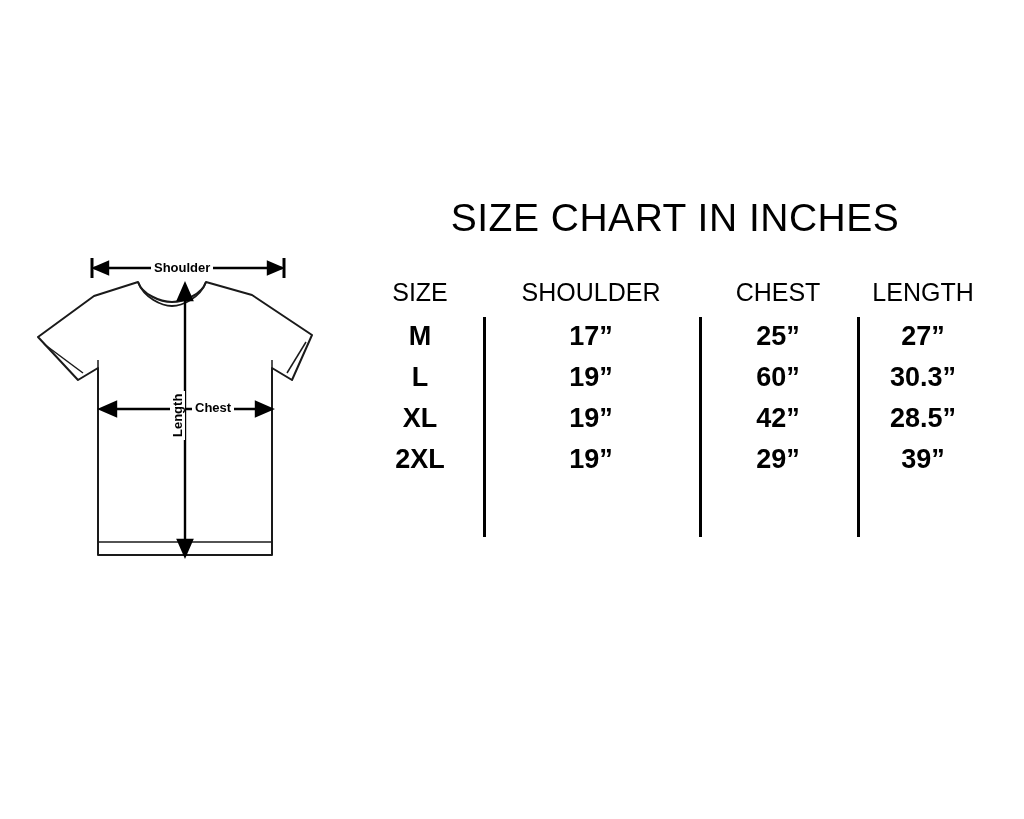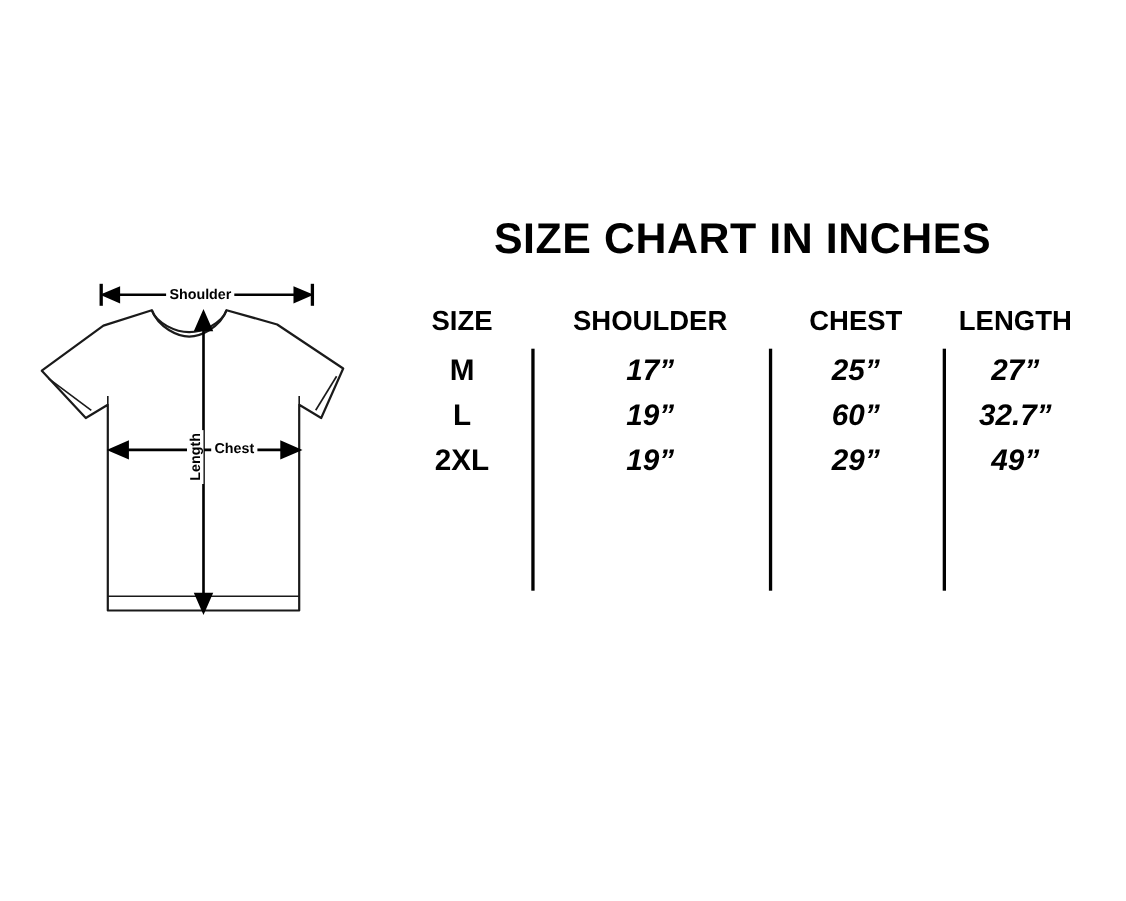--- a/index.html
+++ b/index.html
@@ -24,21 +24,21 @@
   }
 
   
   #chart-title {
     position: absolute;
     left: 360px;
     top: 198px;
     width: 630px;
     text-align: center;
     font-size: 39px;
-    font-weight: bold;
+    font-weight: normal;
     letter-spacing: 0.5px;
     line-height: 1;
     white-space: nowrap;
   }
 
   
   #size-table-wrap {
     position: absolute;
     left: 357px;
     top: 268px;
@@ -70,32 +70,31 @@
   .hline-thin {
     border-top: 2px solid #000;
     height: 0;
     font-size: 0;
     line-height: 0;
   }
 
   thead tr.header-row th {
     font-size: 25px;
     height: 48px;
-    font-weight: bold;
+    font-weight: normal;
   }
   tbody tr.data-row td {
     height: 41px;
     font-size: 27px;
   }
   tbody tr.data-row td.size-cell {
     font-style: normal;
     font-size: 27px;
   }
   tbody tr.data-row td.val-cell {
-    font-style: italic;
     font-size: 27px;
     text-align: center;
   }
 
   
   .vline {
     position: absolute;
     width: 0;
     border-left: 3px solid #000;
   }
@@ -232,33 +231,39 @@
           <td class="val-cell">25”</td>
           <td class="val-cell">27”</td>
         </tr>
         <tr class="rule-row">
           <td class="hline-thin" colspan="4"></td>
         </tr>
         <tr class="data-row">
           <td class="size-cell">L</td>
           <td class="val-cell">19”</td>
           <td class="val-cell">60”</td>
-          <td class="val-cell">32.7”</td>
-        </tr>
-        <tr class="rule-row">
-          <td class="hline-thin" colspan="4"></td>
+          <td class="val-cell">30.3”</td>
+        </tr>
+        <tr class="rule-row">
+          <td class="hline-thin" colspan="4"></td>
+        </tr>
+        <tr class="data-row">
+          <td class="size-cell">XL</td>
+          <td class="val-cell">19”</td>
+          <td class="val-cell">42”</td>
+          <td class="val-cell">28.5”</td>
         </tr>
         <tr class="rule-row">
           <td class="hline-thin" colspan="4"></td>
         </tr>
         <tr class="data-row">
           <td class="size-cell">2XL</td>
           <td class="val-cell">19”</td>
           <td class="val-cell">29”</td>
-          <td class="val-cell">49”</td>
+          <td class="val-cell">39”</td>
         </tr>
         <tr class="rule-row">
           <td class="hline" colspan="4"></td>
         </tr>
         <tr class="rule-row">
           <td colspan="4" style="height:28px"></td>
         </tr>
         <tr class="rule-row">
           <td class="hline-thin" colspan="4"></td>
         </tr>

